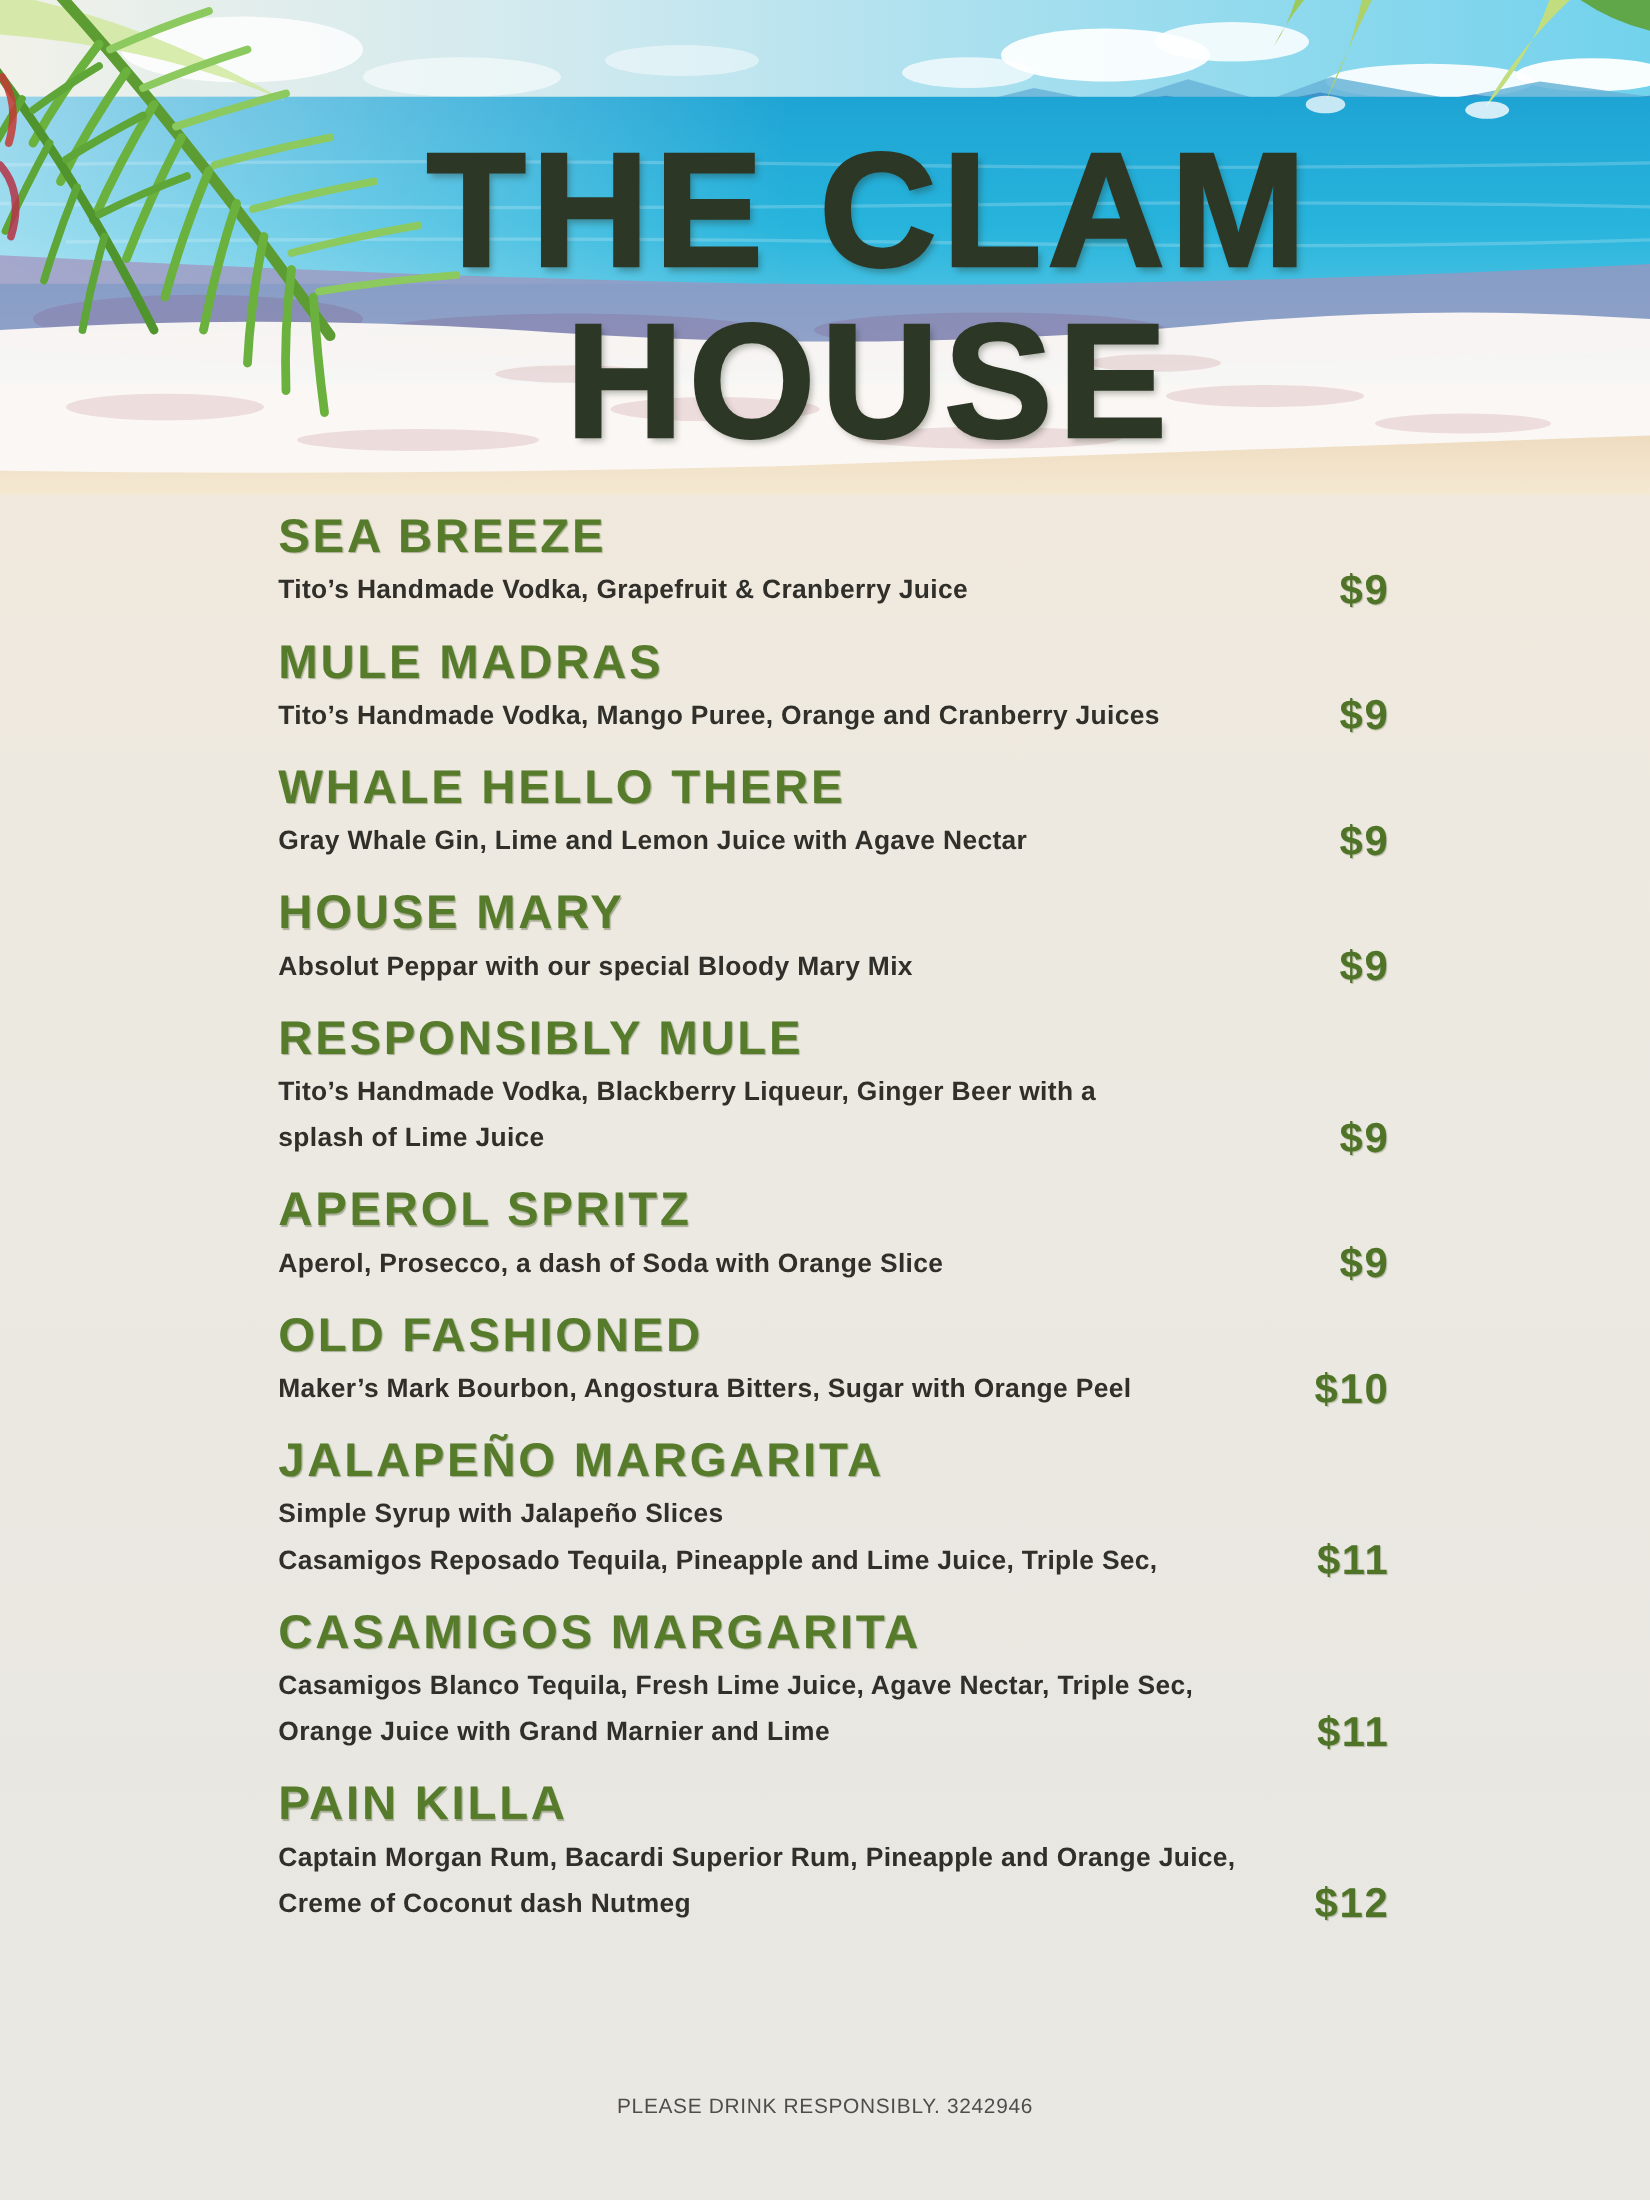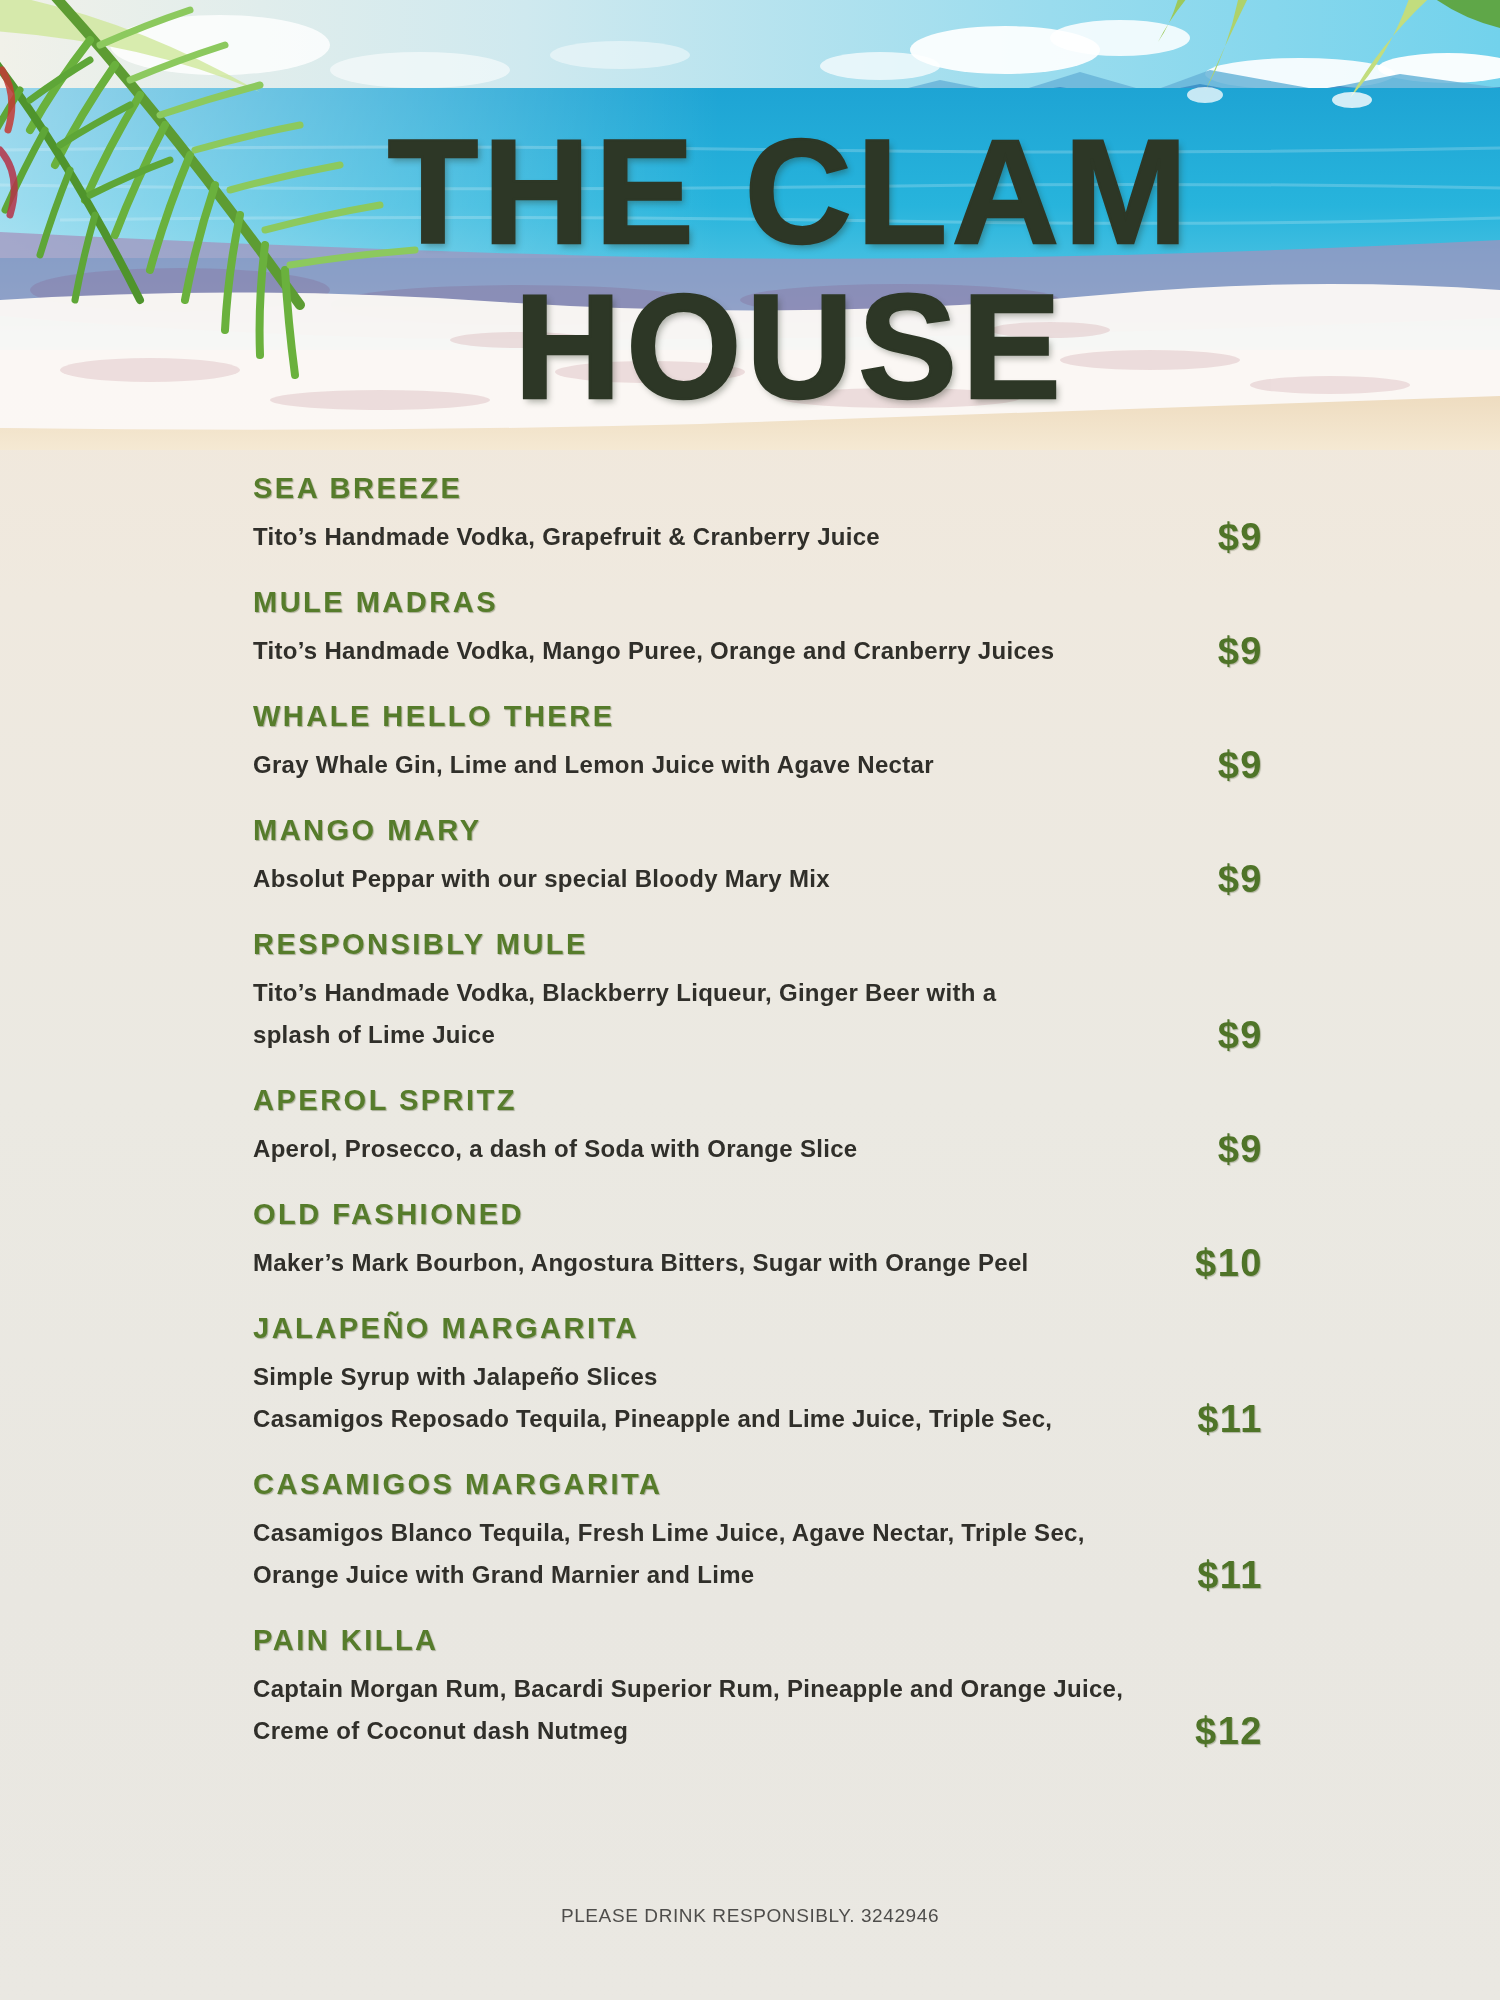--- a/index.html
+++ b/index.html
@@ -37,21 +37,21 @@
   .title-line2{top:273px;}
   
   .menu{
     position:absolute;top:450px;left:0;
     width:1500px;
     padding:18px 237px 0 253px;
     box-sizing:border-box;
   }
   .item{position:relative;margin-bottom:24px;}
   .item-name{
-    font-size:29px;font-weight:bold;line-height:40px;
+    font-size:43px;font-weight:bold;line-height:40px;
     letter-spacing:2.5px;color:#567c2b;
     text-shadow:1px 1px 1px rgba(40,60,10,0.35);
     margin-bottom:8px;
   }
   .item-desc{
     font-size:24px;line-height:42px;
     color:#302f2a;letter-spacing:0.3px;font-weight:bold;
   }
   .price{
     position:absolute;right:0;bottom:2px;
@@ -213,21 +213,21 @@
       <div class="price">$9</div>
     </div>
 
     <div class="item">
       <div class="item-name">WHALE HELLO THERE</div>
       <div class="item-desc">Gray Whale Gin, Lime and Lemon Juice with Agave Nectar</div>
       <div class="price">$9</div>
     </div>
 
     <div class="item">
-      <div class="item-name">MANGO MARY</div>
+      <div class="item-name">HOUSE MARY</div>
       <div class="item-desc">Absolut Peppar with our special Bloody Mary Mix</div>
       <div class="price">$9</div>
     </div>
 
     <div class="item">
       <div class="item-name">RESPONSIBLY MULE</div>
       <div class="item-desc">Tito’s Handmade Vodka, Blackberry Liqueur, Ginger Beer with a</div>
       <div class="item-desc">splash of Lime Juice</div>
       <div class="price">$9</div>
     </div>

